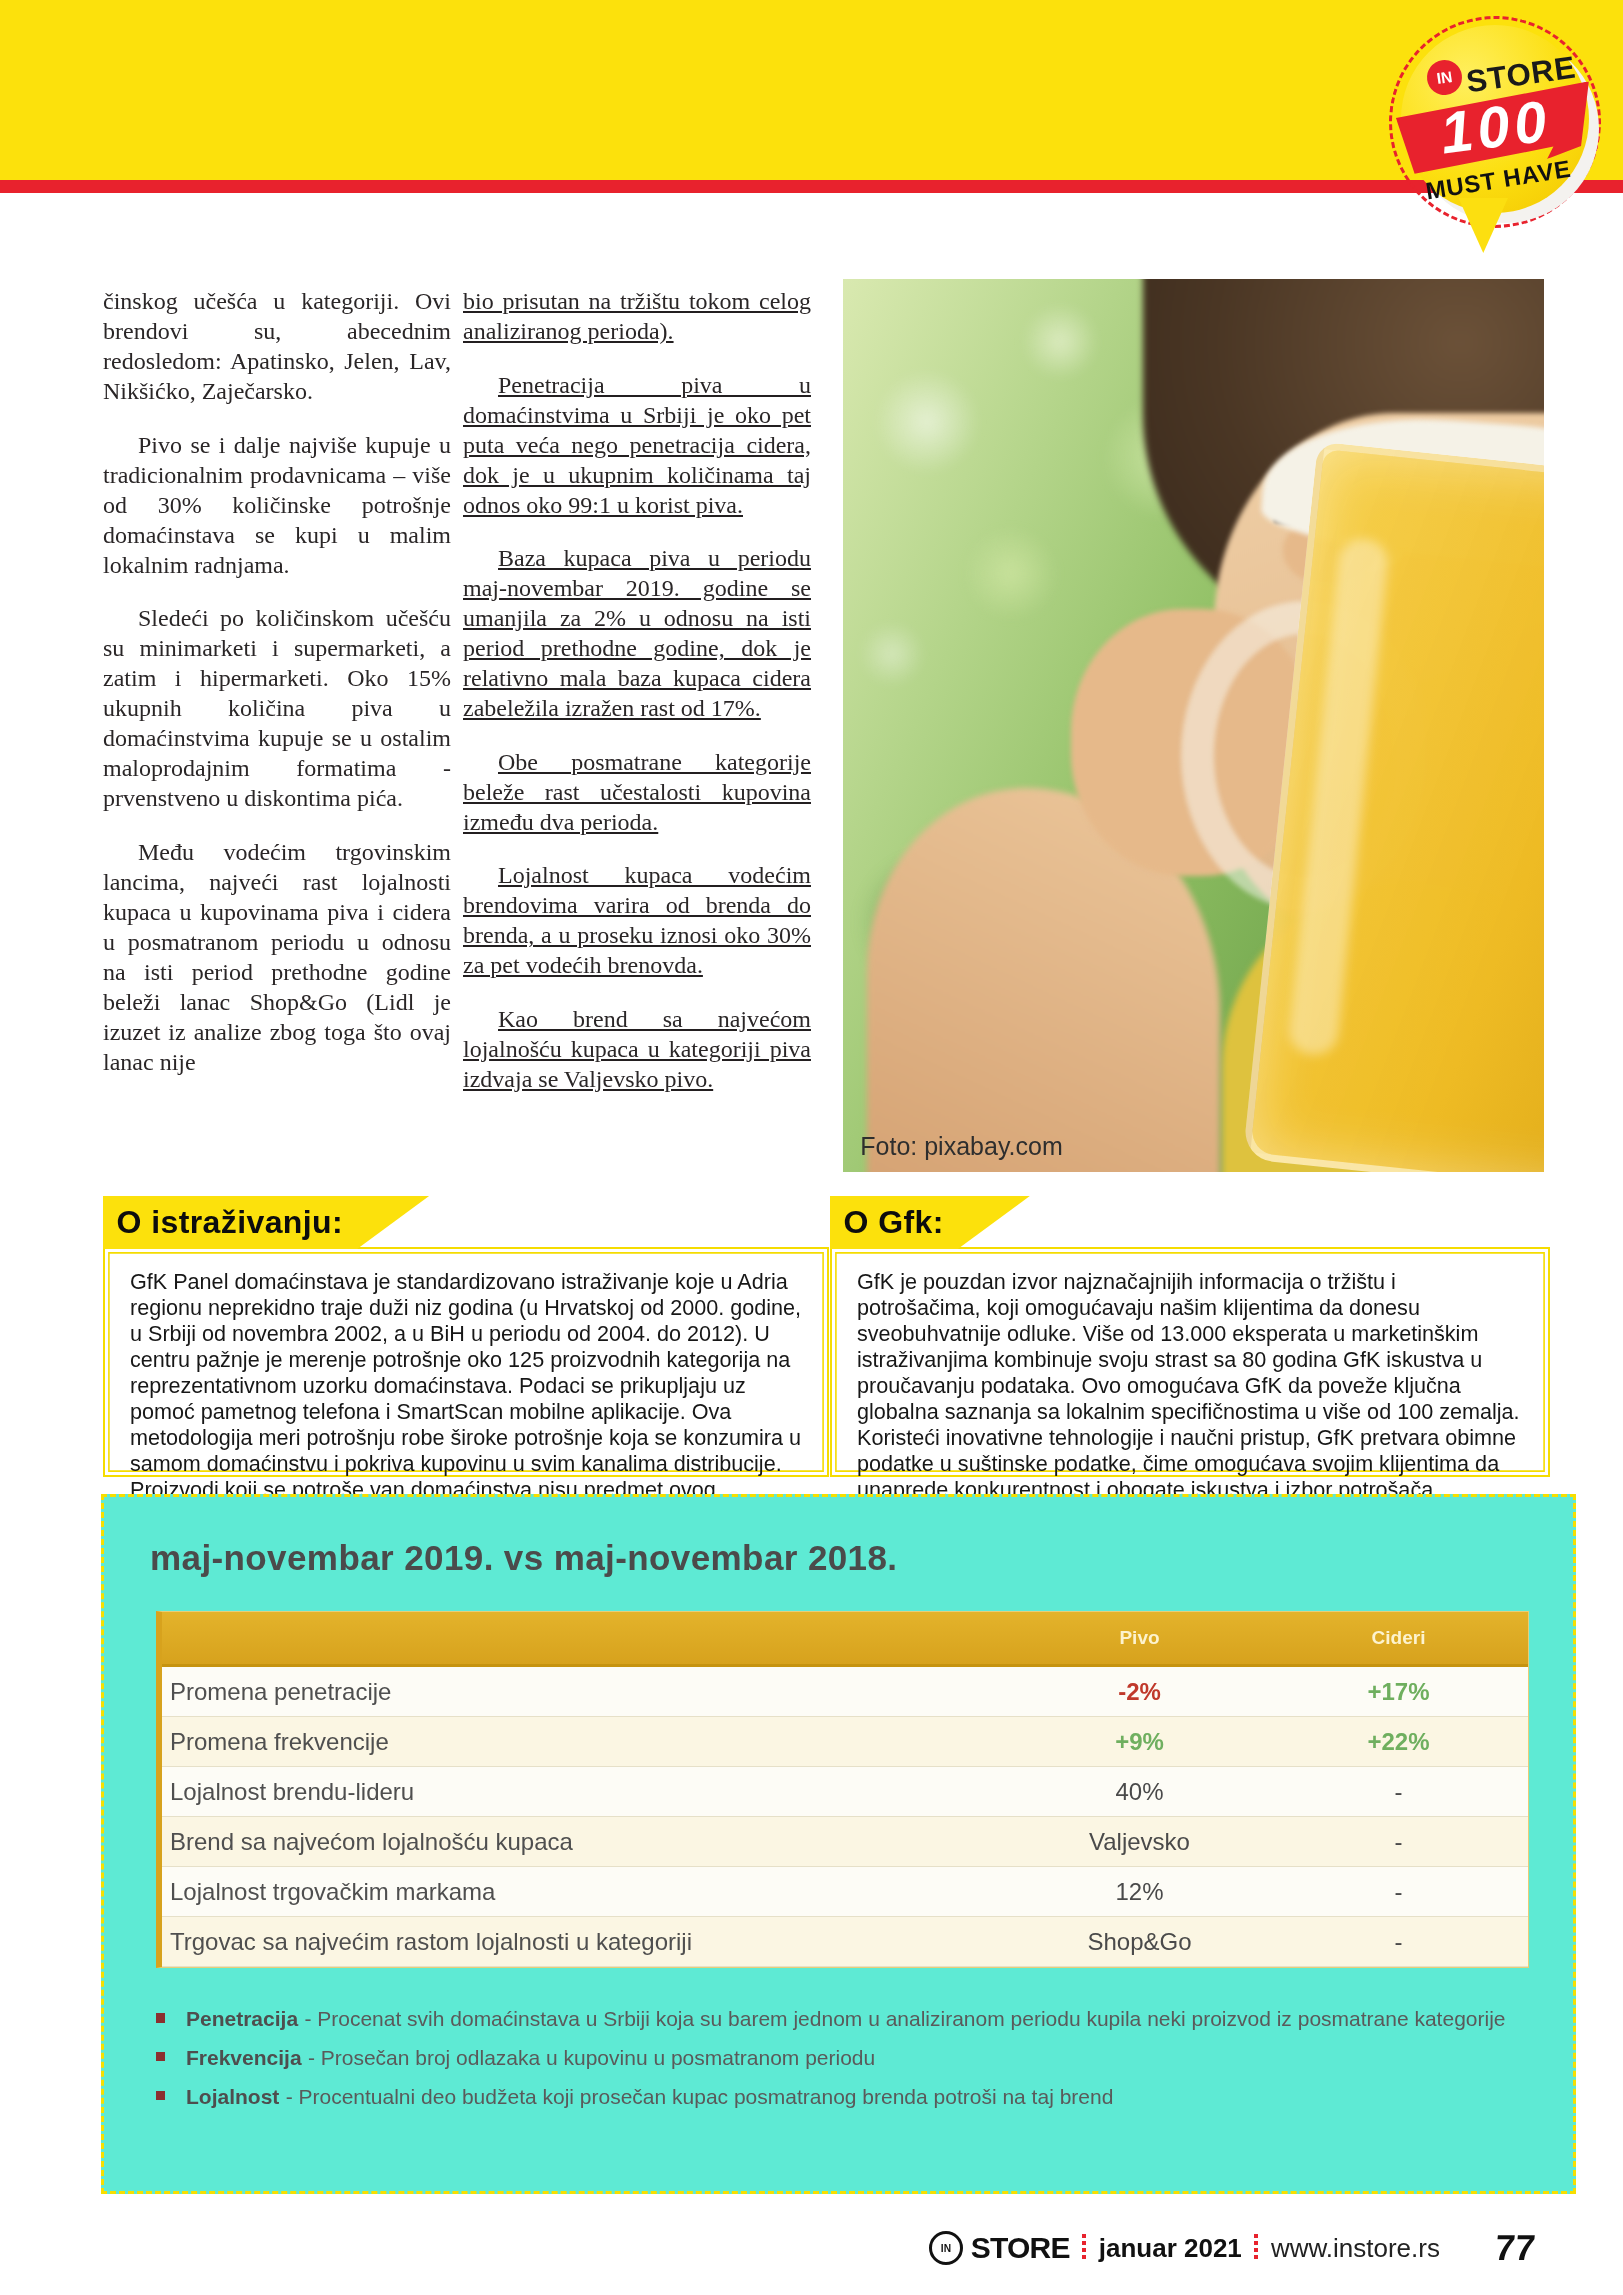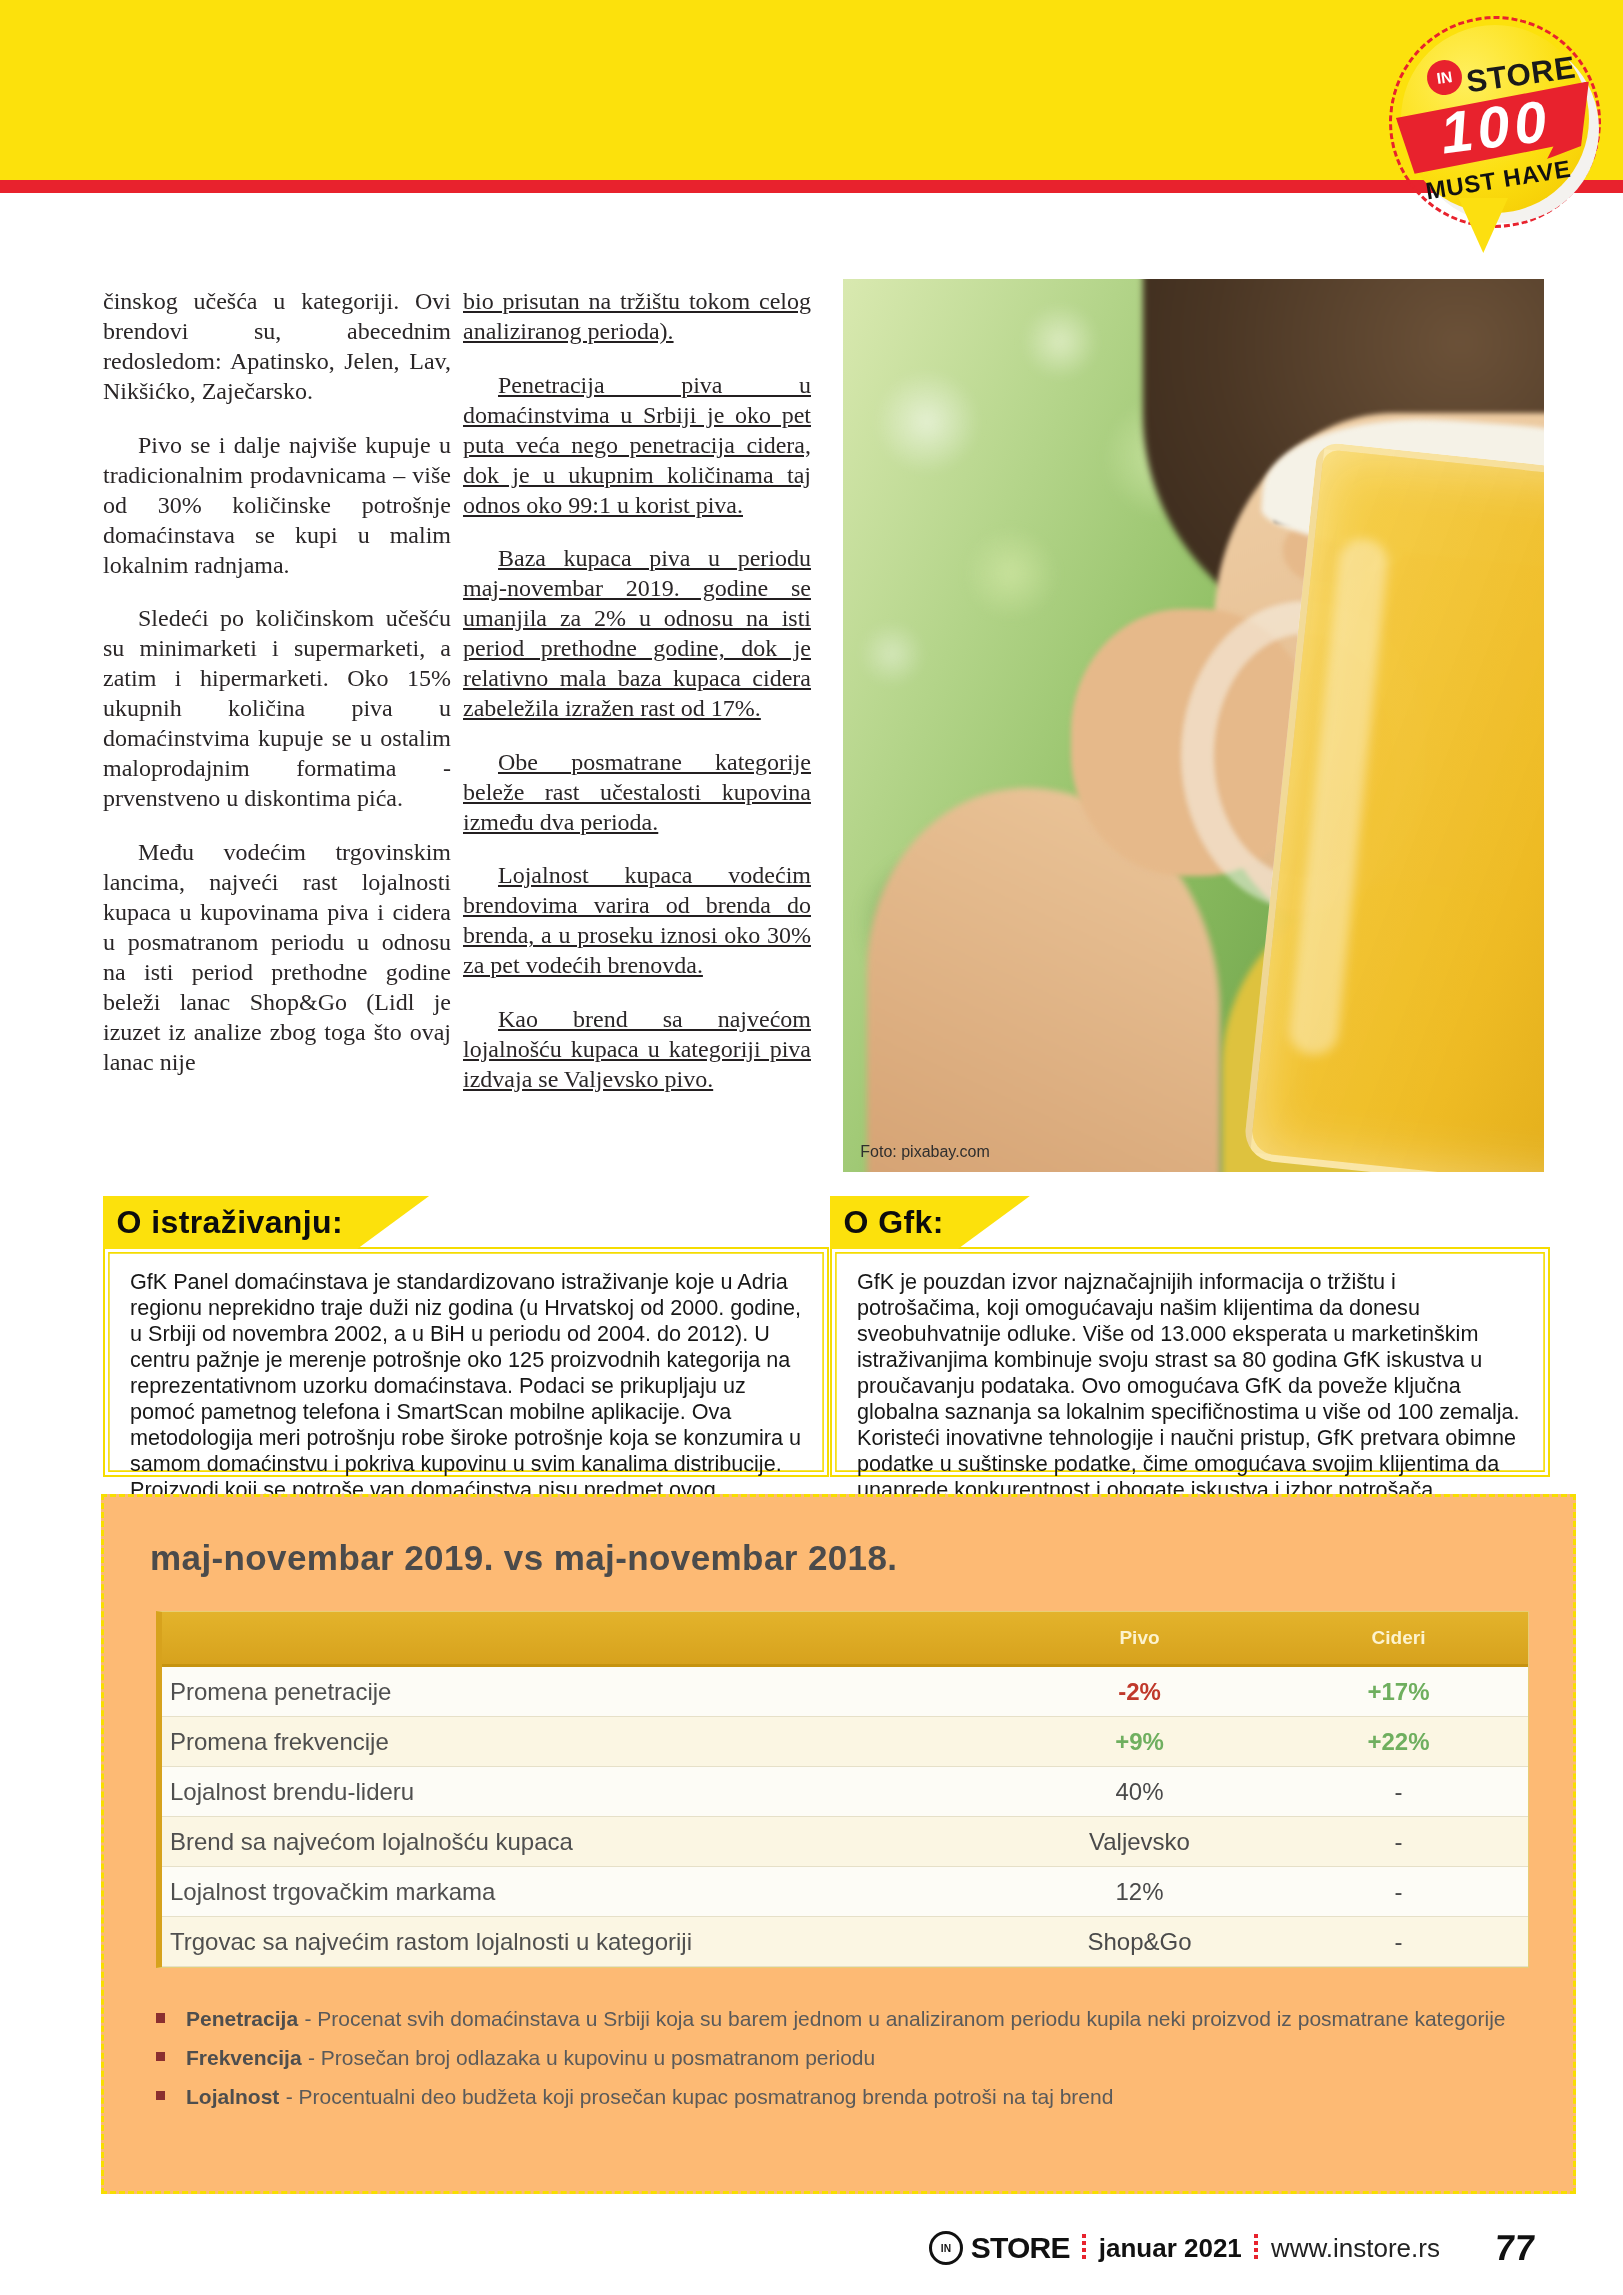--- a/index.html
+++ b/index.html
@@ -71,36 +71,36 @@
   .mug-handle{position:absolute;left:338px;top:322px;width:181px;height:243px;
               border:33px solid rgba(250,250,243,.5);border-radius:50%;filter:blur(2.4px);}
   .mug{position:absolute;left:436px;top:185px;width:455px;height:707px;transform:rotate(6deg);
        background:linear-gradient(105deg,rgba(246,206,70,.95) 0%,#eebb24 55%,#d8a213 100%);
        border:7.9px solid rgba(255,255,255,.55);border-radius:22px 35px 30px 30px;
        box-shadow:inset 0 0 55px rgba(255,255,255,.4);}
   .foam{position:absolute;left:420px;top:145px;width:471px;height:137px;background:#f5f2e7;
         border-radius:45% 55% 50% 50%/70% 85% 30% 30%;transform:rotate(4deg);filter:blur(2.4px);}
   .glass-shine{position:absolute;left:471px;top:259px;width:49px;height:518px;background:rgba(255,255,255,.38);
                transform:rotate(6deg);border-radius:23.6px;filter:blur(5.5px);}
-  .photo-caption{position:absolute;left:17.3px;bottom:11px;font-size:16px;color:#2e2e2e;z-index:10;}
+  .photo-caption{position:absolute;left:17.3px;bottom:11px;font-size:25px;color:#2e2e2e;z-index:10;}
 
   
   .infobox{position:absolute;top:1247px;height:226px;background:#fff;border:2.4px solid #F5DC00;
            box-shadow:inset 0 0 0 3.1px #ffffff,inset 0 0 0 4.7px #F5DC00;z-index:2;}
   .infobox.left{left:103px;width:722px;}
   .infobox.right{left:830px;width:716px;}
   .infobox-body{padding:20.4px 23.6px 0 25px;font-size:21.6px;line-height:26px;color:#171717;text-align:left;}
   .banner{position:absolute;top:-53px;left:-2.4px;height:53px;background:#FCE10C;
           display:flex;align-items:center;padding:0 86px 0 14px;
           clip-path:polygon(0 0,100% 0,calc(100% - 72px) 100%,0 100%);}
   .banner span{font-size:32px;font-weight:800;color:#0d0d0d;letter-spacing:0.4px;}
 
   
   .section{position:absolute;left:101px;top:1494px;width:1469px;height:694px;
-           border:3.9px dashed #F7DE00;z-index:2;background:#fdba74;}
+           border:3.9px dashed #F7DE00;z-index:2;background:#5eead4;}
   .shot{filter:blur(0.5px);}
   .section-title{margin:41px 0 0 46px;font-size:35px;font-weight:bold;color:#4b4b4b;letter-spacing:0.4px;}
   .gtable{margin:33px 0 0 52px;width:1366px;border:1.6px solid #E7CE77;border-left:6.3px solid #D7A21D;}
   .g-head{display:flex;align-items:center;height:52px;background:linear-gradient(#E3B32B,#D7A21D);
           border-bottom:3.1px solid #C6930F;}
   .g-row{display:flex;align-items:center;height:49px;border-bottom:1.6px solid #E6E0C8;}
   .g-row:nth-child(odd){background:#FBF6E3;}
   .g-row:nth-child(even){background:#FDFCF6;}
   .c-label{flex:1;padding-left:8px;font-size:24px;color:#4f4f4f;}
   .c-val{width:259px;text-align:center;font-size:24px;color:#4a4a4a;}

